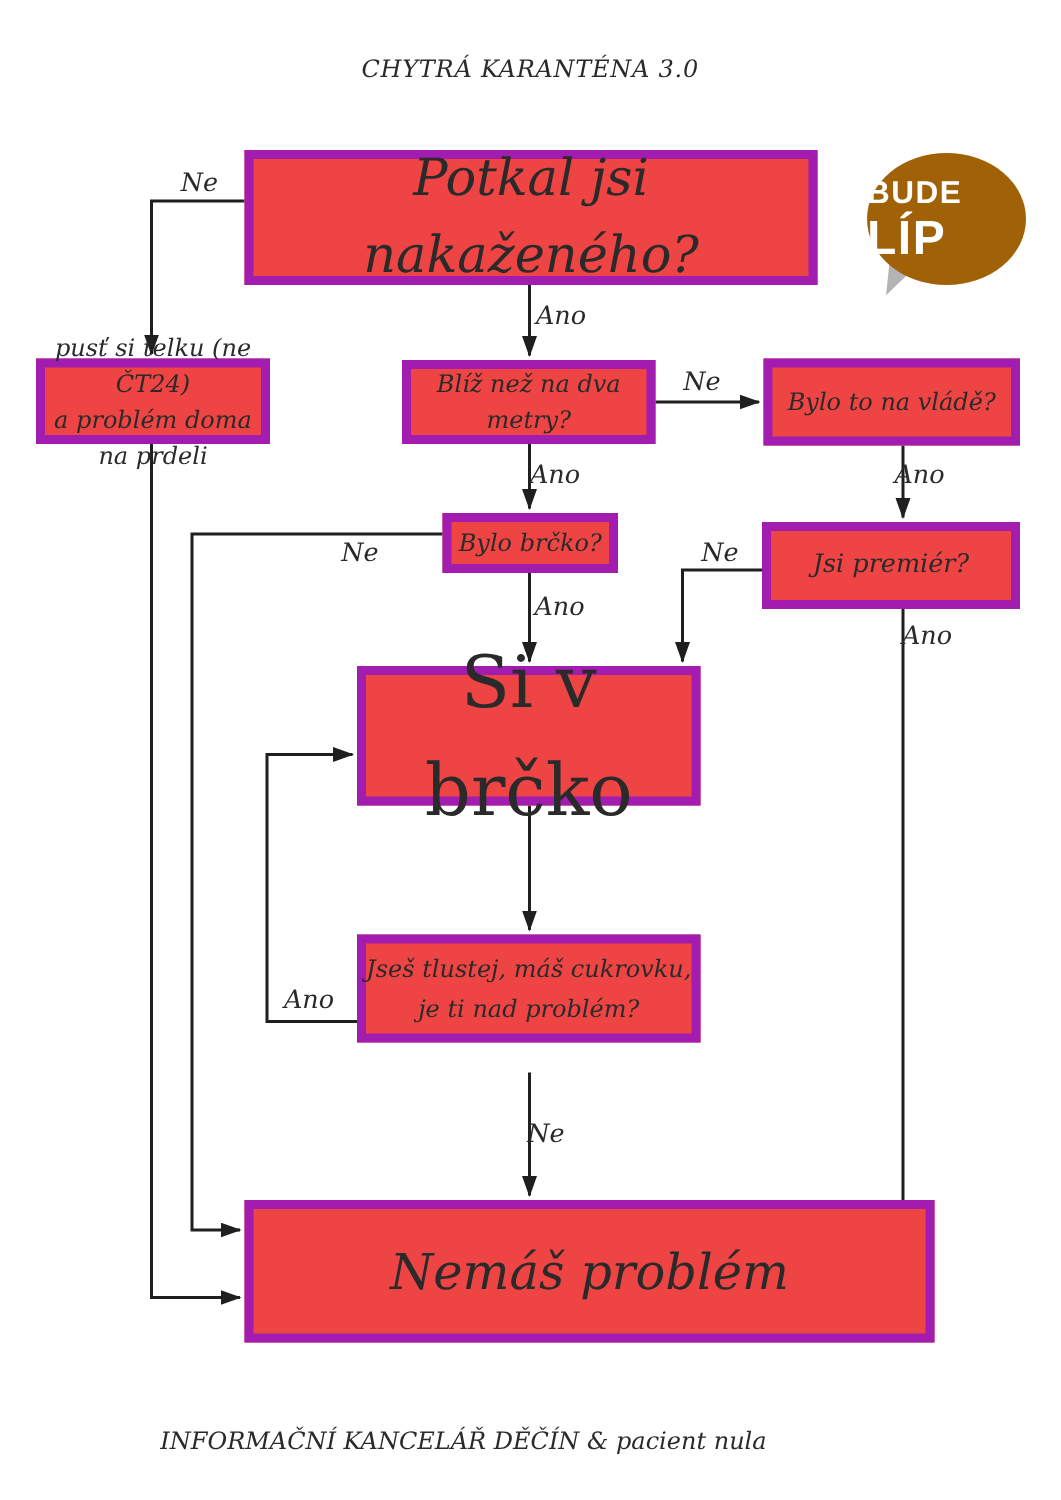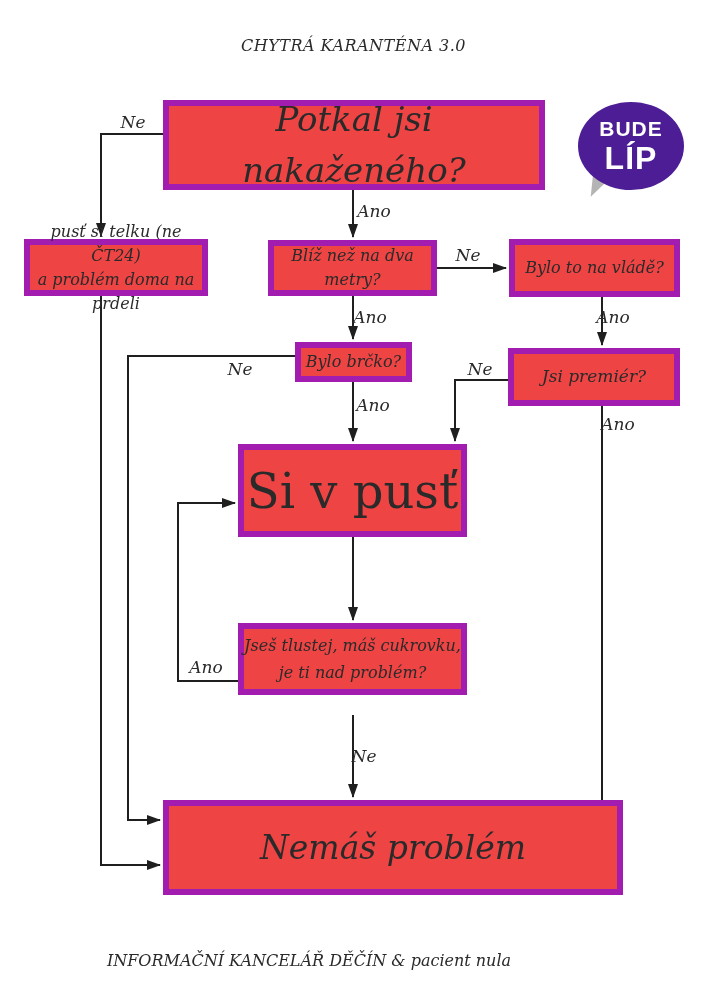--- a/index.html
+++ b/index.html
@@ -22,35 +22,35 @@
   .page-title {
     position:absolute; left:0; top:36px; width:707px; text-align:center;
     font-size:16px; letter-spacing:0.5px; font-style:italic; z-index:2;
   }
   .page-footer {
     position:absolute; left:0; top:951px; width:618px; text-align:center;
     font-size:16px; font-style:italic; z-index:2;
   }
   .badge-circle {
     position:absolute; left:578px; top:102px; width:106px; height:88px;
-    background:#4c1d95; border-radius:50%; z-index:2;
-    display:flex; flex-direction:column; align-items:center; justify-content:center;
+    background:#a16207; border-radius:50%; z-index:2;
+    display:flex; flex-direction:column; align-items:flex-start; justify-content:center;
     color:#ffffff; font-family:"Liberation Sans", sans-serif; font-weight:bold;
     text-align:center; line-height:1;
   }
   .badge-l1 { font-size:21px; letter-spacing:1px; }
   .badge-l2 { font-size:32px; letter-spacing:1px; margin-top:3px; }
   .badge-tail {
     position:absolute; left:592px; top:172px; width:0; height:0; z-index:2;
     border-top:26px solid #b4b4b4; border-right:22px solid transparent;
     transform:rotate(6deg);
   }
   
   .n-start    { left:163px; top:100px; width:382px; height:90px; font-size:34px; }
-  .n-tv       { left:24px;  top:239px; width:184px; height:57px; font-size:16px; }
+  .n-tv       { left:24px;  top:239px; width:156px; height:57px; font-size:16px; }
   .n-distance { left:268px; top:240px; width:169px; height:56px; font-size:16px; }
   .n-government{ left:509px; top:239px; width:171px; height:58px; font-size:16px; }
   .n-straw    { left:295px; top:342px; width:117px; height:40px; font-size:16px; }
   .n-premier  { left:508px; top:348px; width:172px; height:58px; font-size:17px; }
   .n-screwed  { left:238px; top:444px; width:229px; height:93px; font-size:48px; font-style:normal; }
   .n-risk     { left:238px; top:623px; width:229px; height:72px; font-size:16px; line-height:1.7; }
   .n-noproblem{ left:163px; top:800px; width:460px; height:95px; font-size:33px;font-style:italic; }
 </style>
 </head>
 <body>
@@ -101,21 +101,21 @@
 
   <div class="box script n-straw">
     <span>Bylo brčko?</span>
   </div>
 
   <div class="box script n-premier">
     <span>Jsi premiér?</span>
   </div>
 
   <div class="box n-screwed">
-    <span>Si v pusť</span>
+    <span>Si v brčko</span>
   </div>
 
   <div class="box script n-risk">
     <span>Jseš tlustej, máš cukrovku,</span>
     <span>je ti nad problém?</span>
   </div>
 
   <div class="box script n-noproblem">
     <span>Nemáš problém</span>
   </div>

